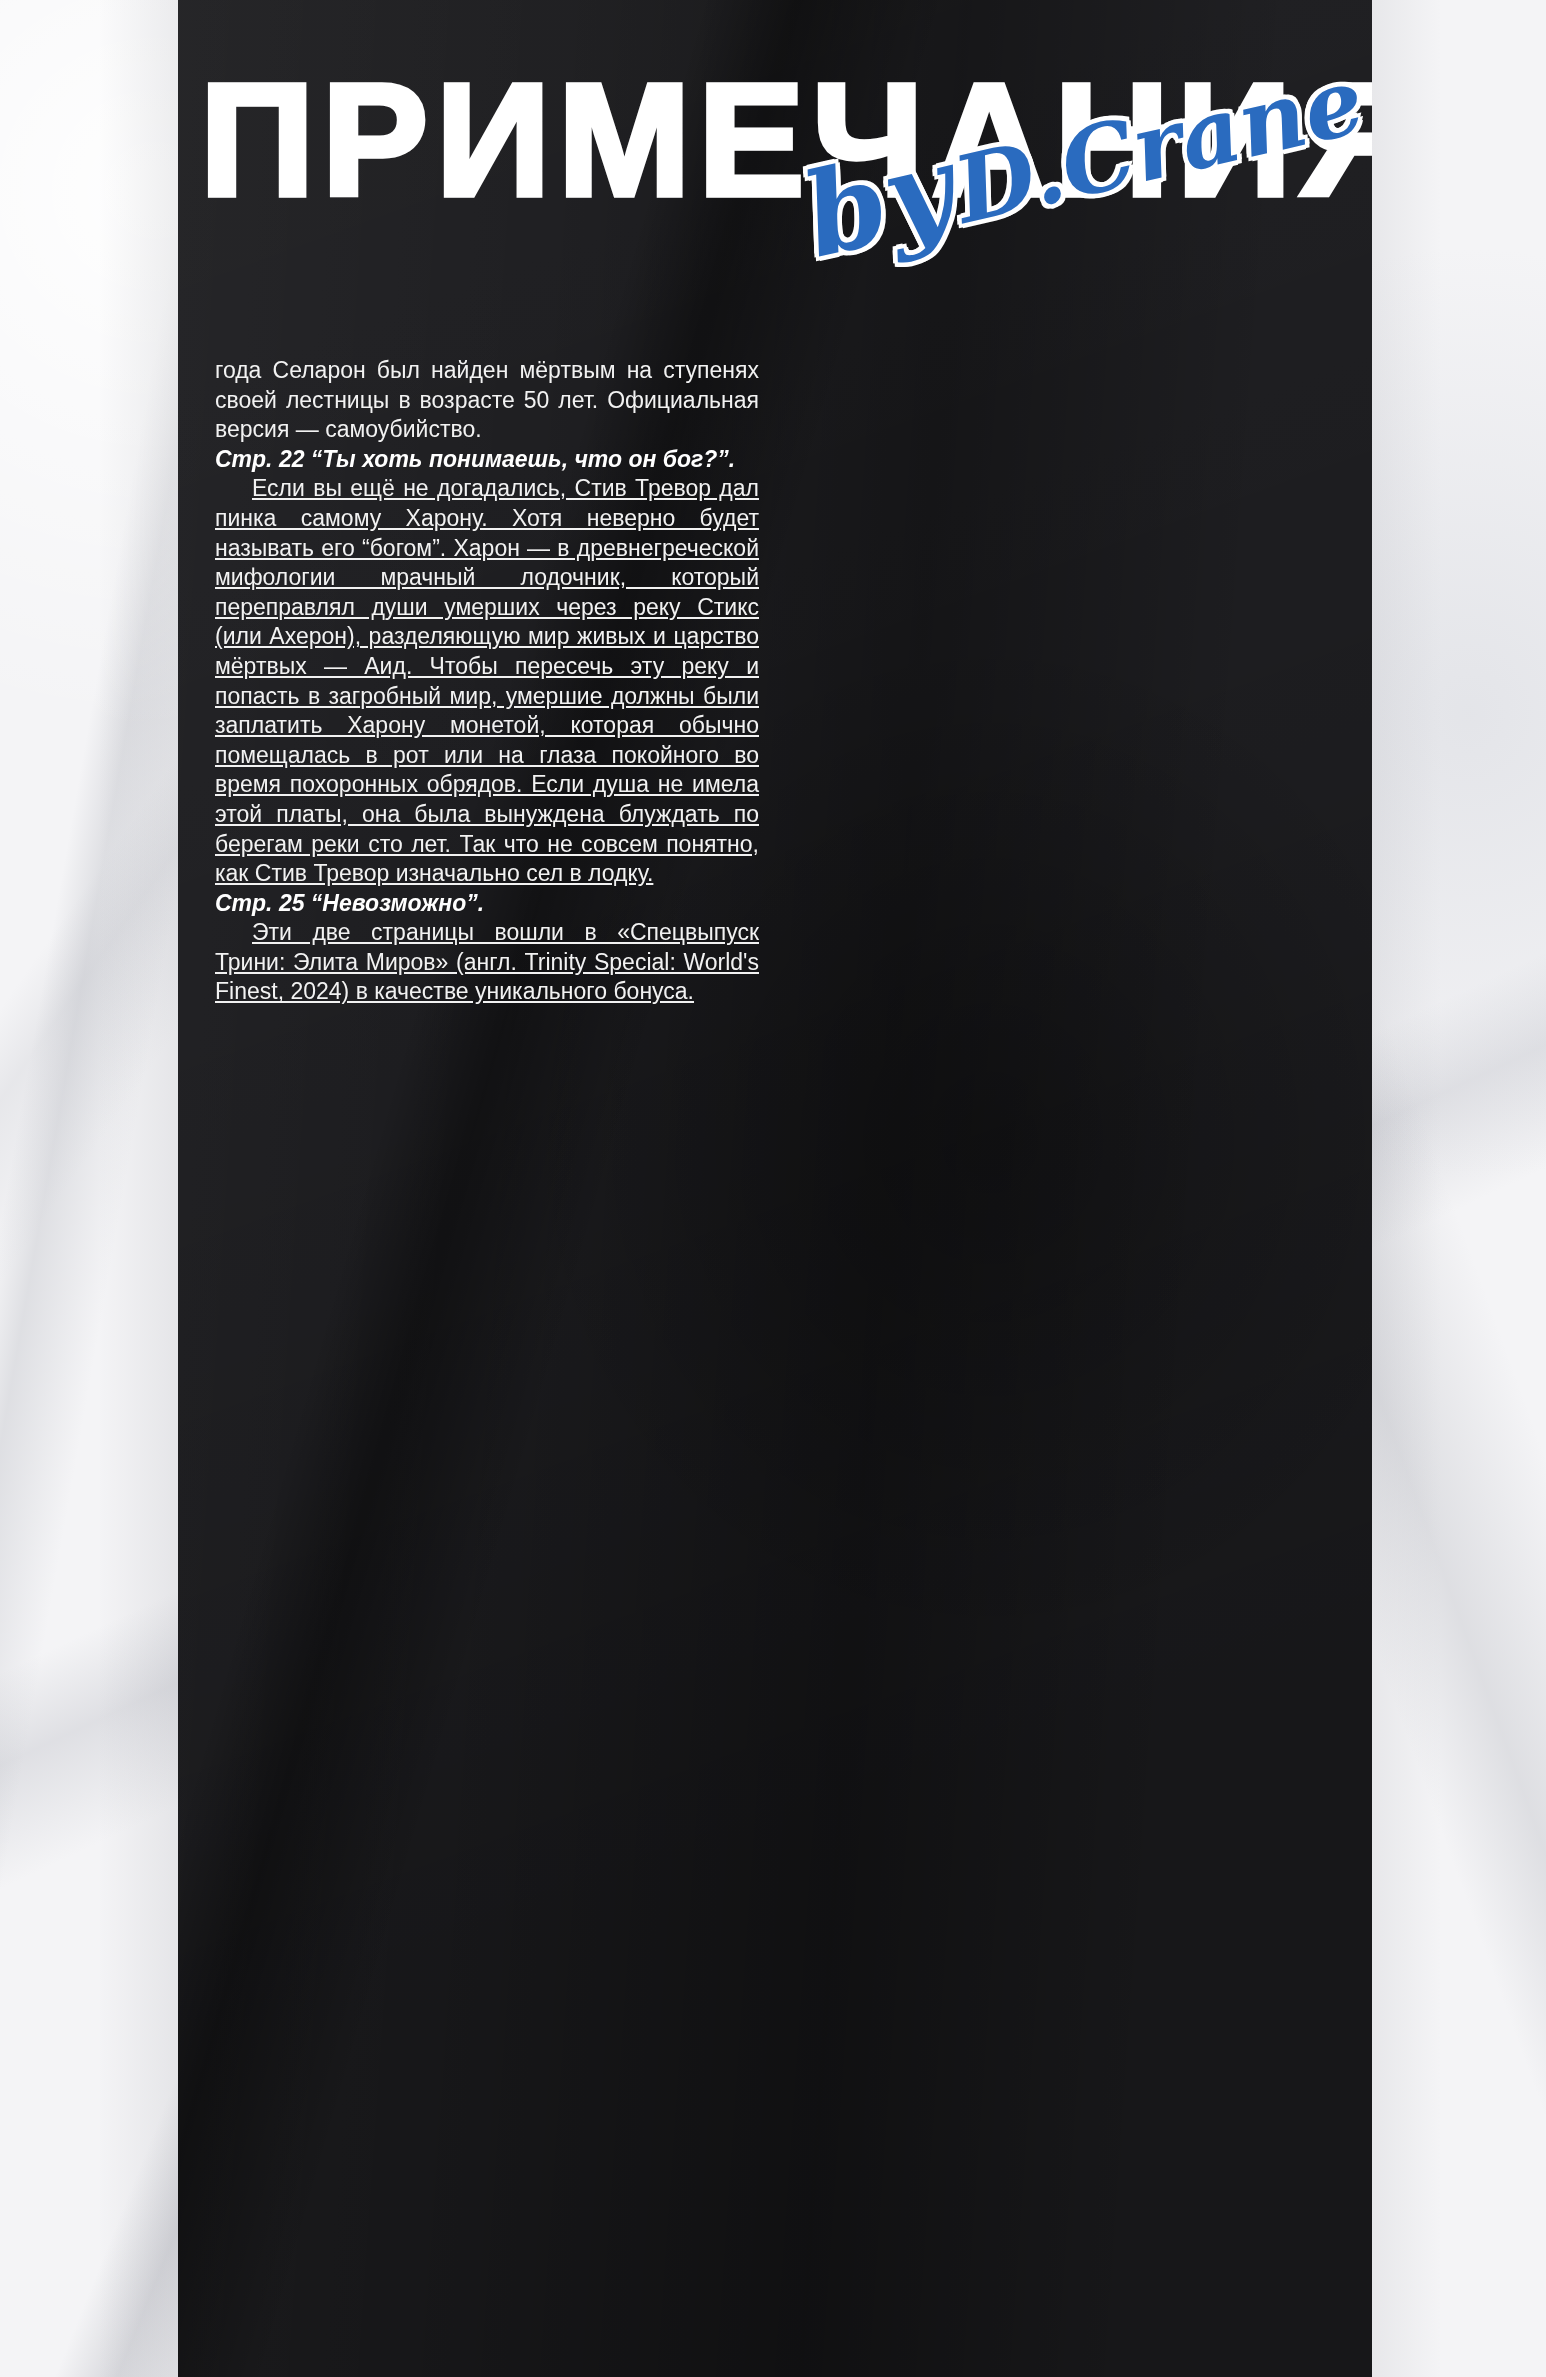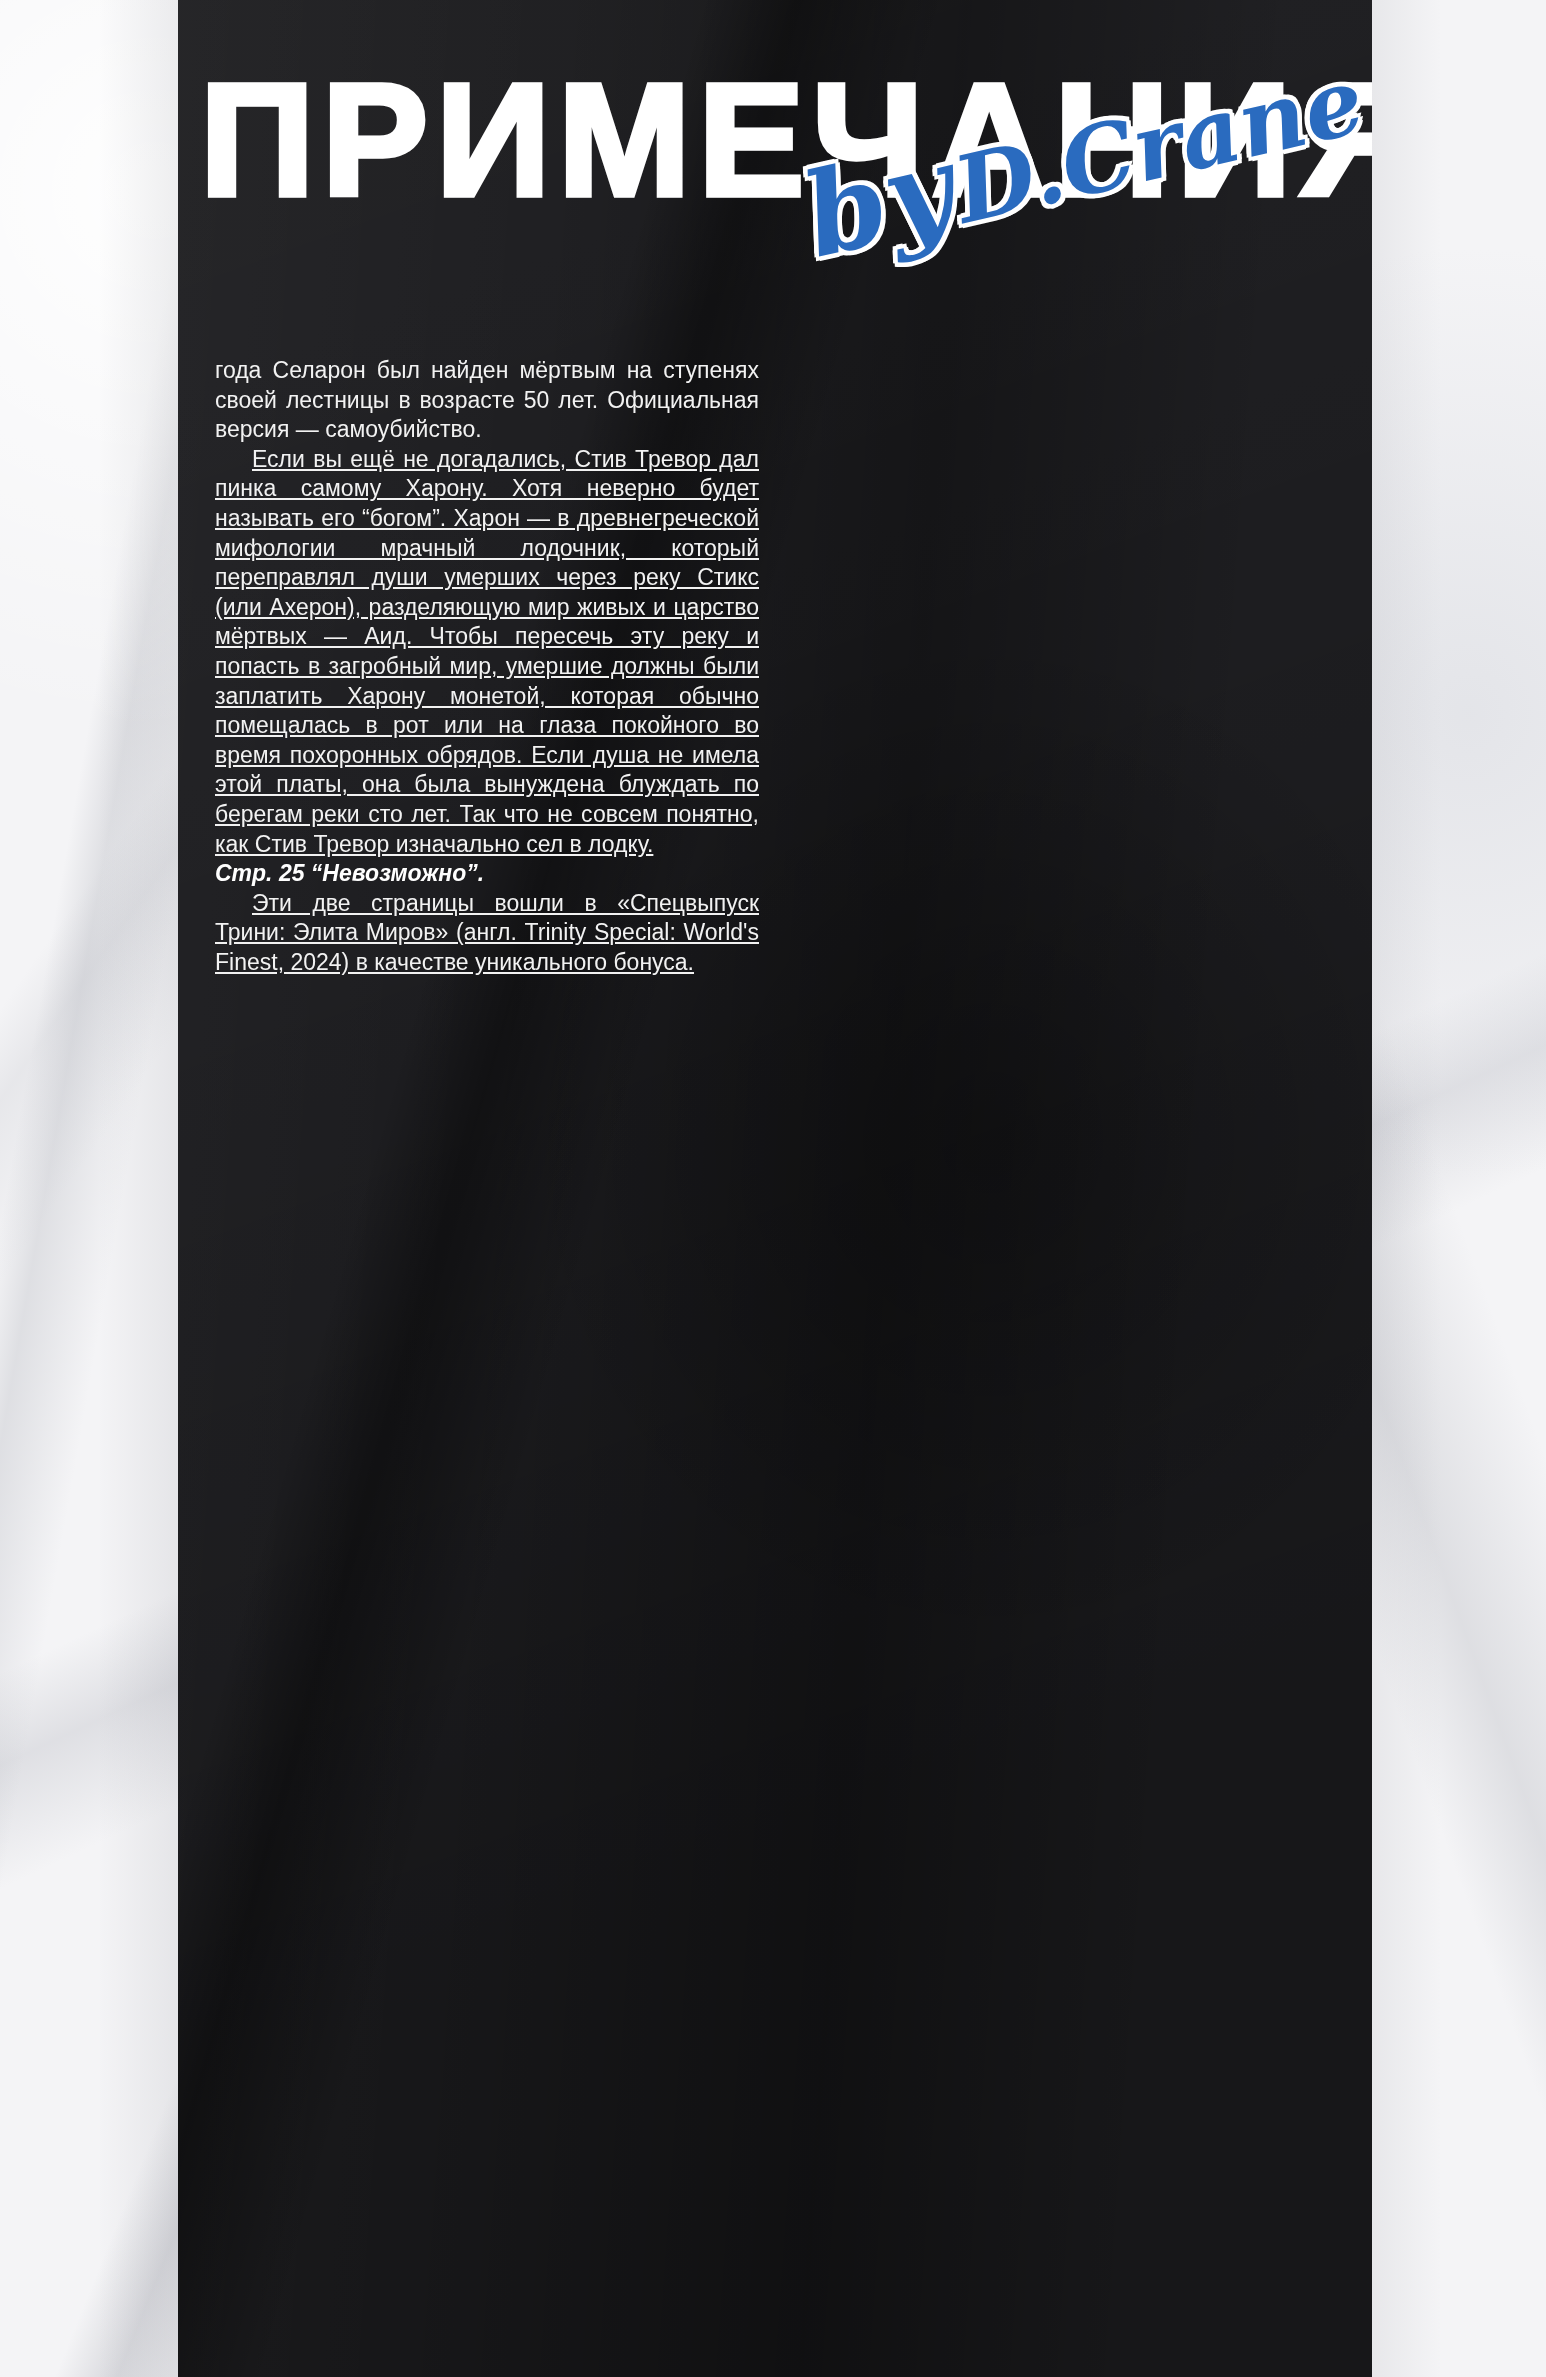--- a/index.html
+++ b/index.html
@@ -118,20 +118,21 @@
     <div class="byline">
       <span class="by">by</span>
       <span class="name">D.Crane</span>
     </div>
 
     <div class="notes-column">
 
       <p class="note-intro">года Селарон был найден мёртвым на ступенях своей лестницы в возрасте 50 лет. Официальная версия — самоубийство.</p>
 
       <div>
+        <p class="note-header">Стр. 22 “Ты хоть понимаешь, что он бог?”.</p>
         <p class="note-body">Если вы ещё не догадались, Стив Тревор дал пинка самому Харону. Хотя неверно будет называть его “богом”. Харон — в древнегреческой мифологии мрачный лодочник, который переправлял души умерших через реку Стикс (или Ахерон), разделяющую мир живых и царство мёртвых — Аид. Чтобы пересечь эту реку и попасть в загробный мир, умершие должны были заплатить Харону монетой, которая обычно помещалась в рот или на глаза покойного во время похоронных обрядов. Если душа не имела этой платы, она была вынуждена блуждать по берегам реки сто лет. Так что не совсем понятно, как Стив Тревор изначально сел в лодку.</p>
       </div>
 
       <div>
         <p class="note-header">Стр. 25 “Невозможно”.</p>
         <p class="note-body">Эти две страницы вошли в «Спецвыпуск Трини: Элита Миров» (англ. Trinity Special: World's Finest, 2024) в качестве уникального бонуса.</p>
       </div>
 
     </div>
   </div>

